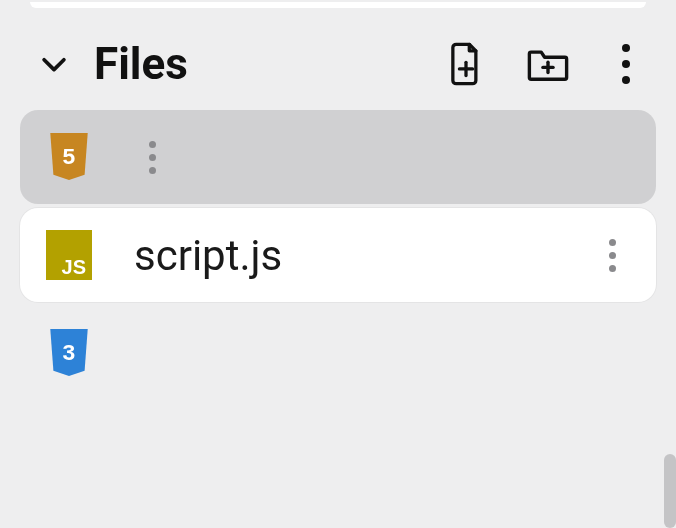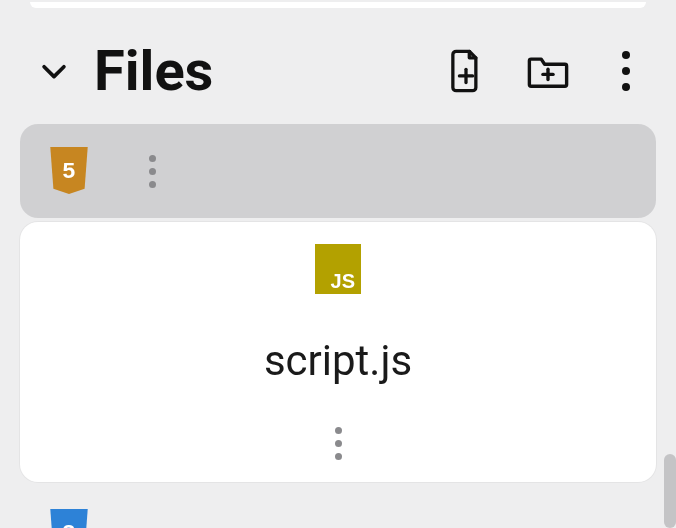--- a/index.html
+++ b/index.html
@@ -23,21 +23,21 @@
   .files-header {
     display: flex;
     align-items: center;
     gap: 18px;
     padding: 0 12px 16px 12px;
   }
   .files-header .chevron {
     flex: 0 0 auto;
   }
   .files-title {
-    font-size: 56px;
+    font-size: 44px;
     font-weight: 700;
     color: #111;
     flex: 1 1 auto;
   }
   .header-actions {
     display: flex;
     align-items: center;
     gap: 38px;
   }
   .icon-btn {
@@ -56,21 +56,20 @@
     border-radius: 18px;
     margin: 4px 0;
     cursor: pointer;
   }
   .file-row.selected {
     background: #d0d0d2;
   }
   .file-row.active {
     background: #ffffff;
     box-shadow: 0 0 0 1px rgba(0,0,0,0.04);
-    flex-direction: column;
   }
   .file-icon {
     width: 46px;
     height: 50px;
     flex: 0 0 auto;
     display:flex;
     align-items:center;
     justify-content:center;
   }
   .file-name {

